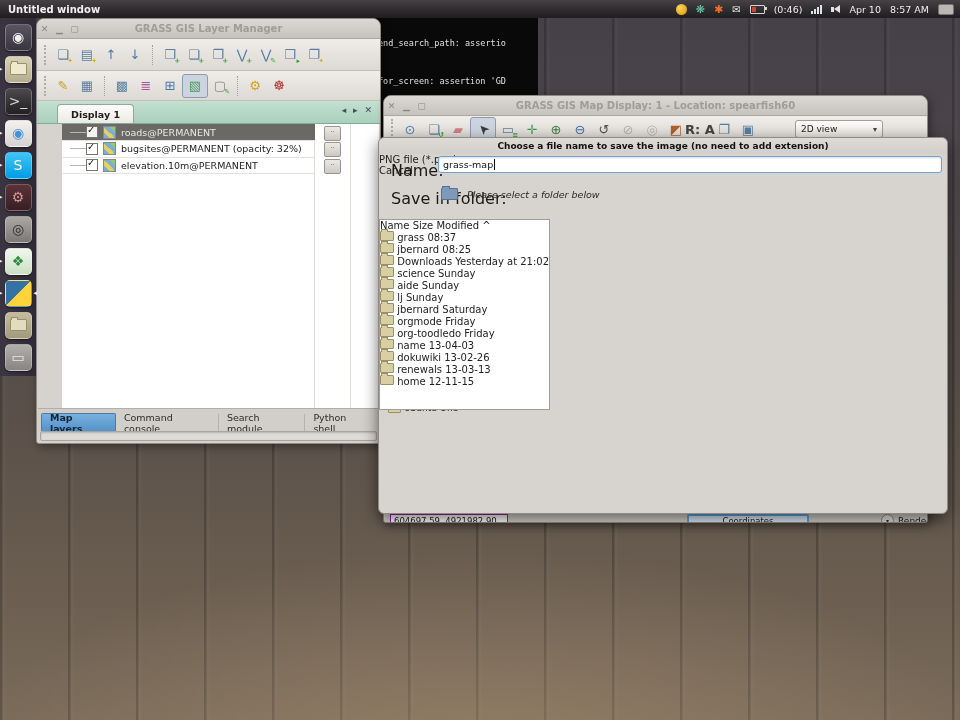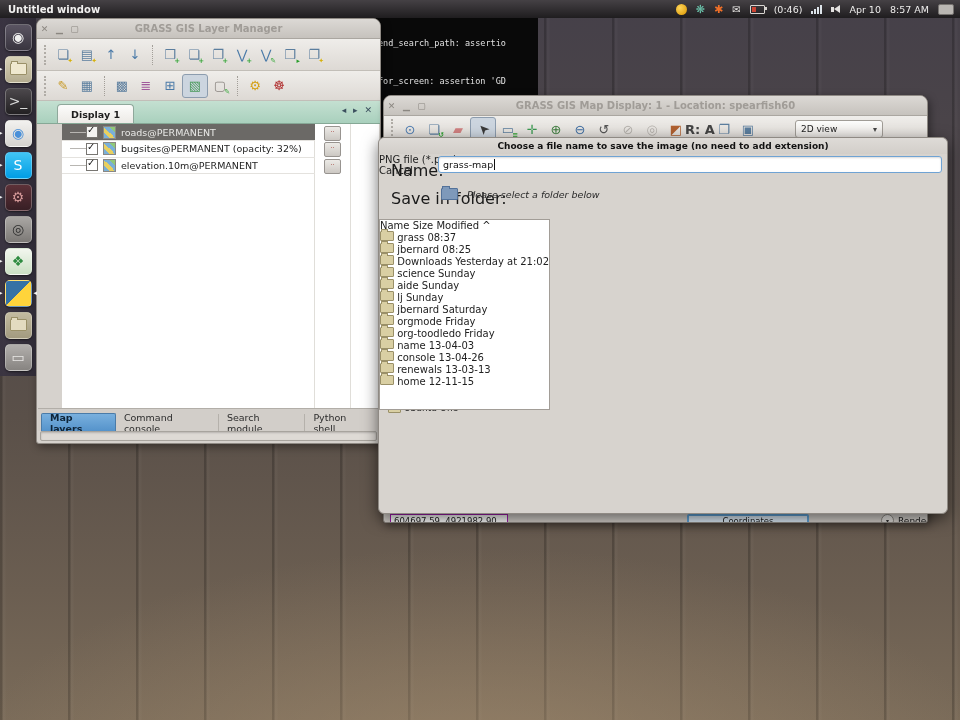--- a/index.html
+++ b/index.html
@@ -524,22 +524,22 @@
     <span class="fname">org-toodledo</span>
     <span class="fmod">Friday</span>
   </div>
           <div class="frow">
     <span class="pfold mini-folder"></span>
     <span class="fname">name</span>
     <span class="fmod">13-04-03</span>
   </div>
           <div class="frow">
     <span class="pfold mini-folder"></span>
-    <span class="fname">console</span>
-    <span class="fmod">13-04-26</span>
+    <span class="fname">dokuwiki</span>
+    <span class="fmod">13-02-26</span>
   </div>
           <div class="frow">
     <span class="pfold mini-folder"></span>
     <span class="fname">renewals</span>
     <span class="fmod">13-03-13</span>
   </div>
           <div class="frow">
     <span class="pfold mini-folder"></span>
     <span class="fname">home</span>
     <span class="fmod">12-11-15</span>

